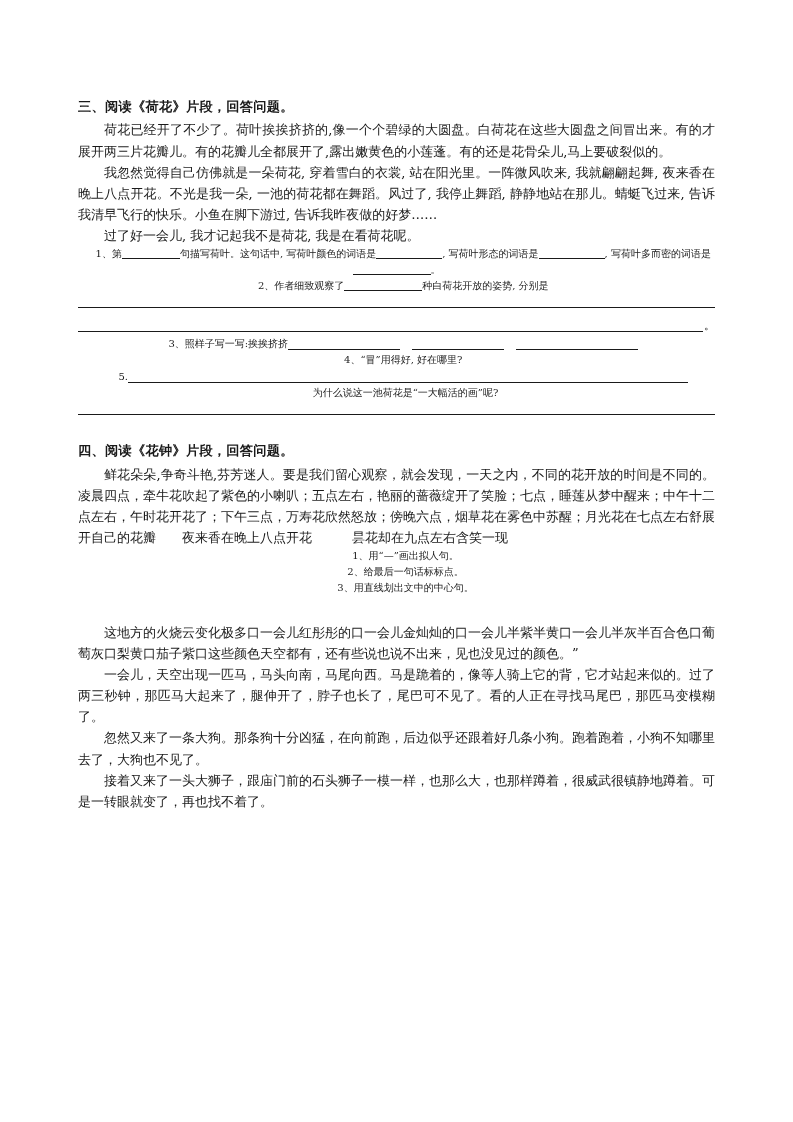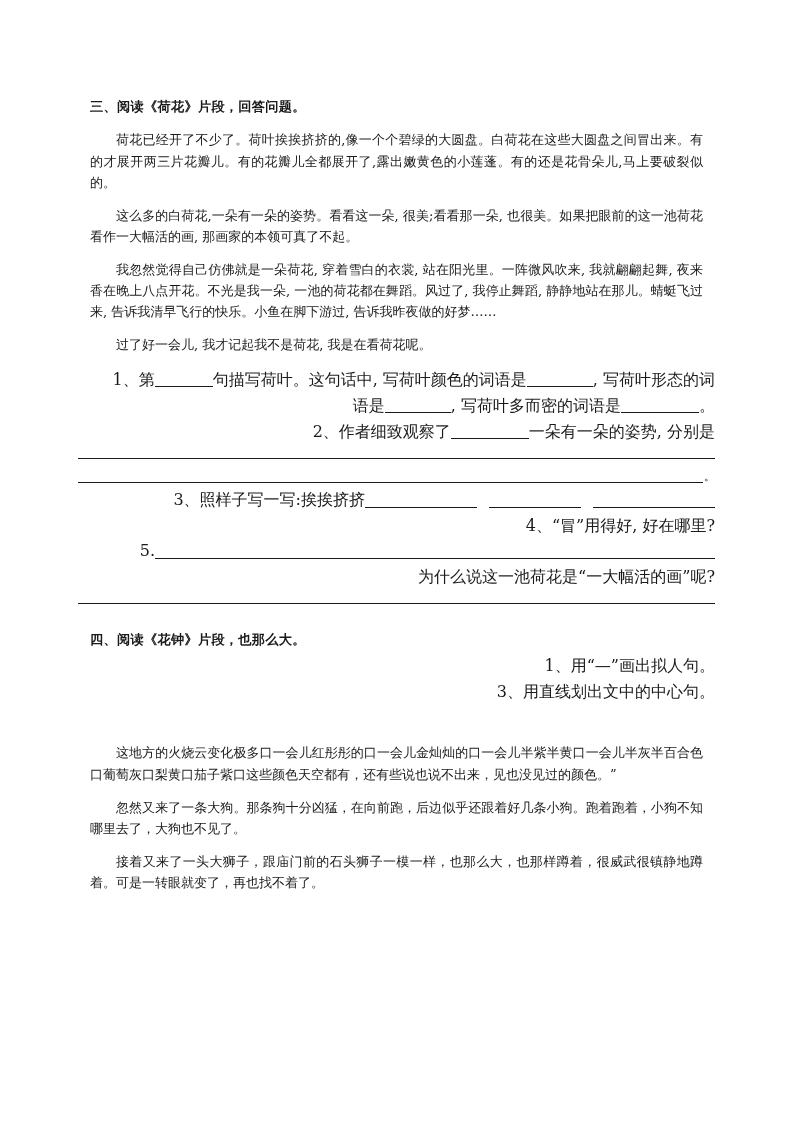--- a/index.html
+++ b/index.html
@@ -21,36 +21,36 @@
     top: 97px;
     width: 637px;
   }
   .section { margin-bottom: 2px; }
 
   .sec-title {
     font-weight: bold;
     font-size: 13.2px;
     letter-spacing: 0.3px;
     line-height: 1.55;
-    margin: 0 0 2px 12px;
+    margin: 0 0 2px 0;
     text-align: left;
   }
   .para {
     font-size: 13.0px;
     line-height: 1.62;
-    margin: 12px;
+    margin: 0;
     text-align: justify;
     text-justify: inter-character;
     text-indent: 2em;
   }
   .qline {
-    font-size: 16px;
+    font-size: 10px;
     line-height: 1.62;
     margin: 0;
-    text-align: right;
+    text-align: center;
   }
   .qline.indent1 { text-indent: 1.35em; }
   .qline.indent0 { text-indent: 0; margin-left: 18px; }
 
   
   .blank {
     display: inline-block;
     border-bottom: 1.3px solid #1a1a1a;
     vertical-align: -2px;
     height: 0.95em;
@@ -93,27 +93,26 @@
 </style>
 </head>
 <body>
 
 <div class="page">
 
   <div class="section">
     <p class="sec-title">三、阅读《荷花》片段，回答问题。</p>
 
     <p class="para">荷花已经开了不少了。荷叶挨挨挤挤的,像一个个碧绿的大圆盘。白荷花在这些大圆盘之间冒出来。有的才展开两三片花瓣儿。有的花瓣儿全都展开了,露出嫩黄色的小莲蓬。有的还是花骨朵儿,马上要破裂似的。</p>
-    <p class="para">这么多的白荷花,一朵有一朵的姿势。看看这一朵, 很美;看看那一朵, 也很美。如果把眼前的这一池荷花看作一大幅活的画, 那画家的本领可真了不起。</p>
     <p class="para">我忽然觉得自己仿佛就是一朵荷花, 穿着雪白的衣裳, 站在阳光里。一阵微风吹来, 我就翩翩起舞, 夜来香在晚上八点开花。不光是我一朵, 一池的荷花都在舞蹈。风过了, 我停止舞蹈, 静静地站在那儿。蜻蜓飞过来, 告诉我清早飞行的快乐。小鱼在脚下游过, 告诉我昨夜做的好梦……</p>
     <p class="para">过了好一会儿, 我才记起我不是荷花, 我是在看荷花呢。</p>
 
     <p class="qline indent1"><span>1、</span><span>第</span><span class="blank b-s"></span><span>句描写荷叶。这句话中, 写荷叶颜色的词语是</span><span class="blank b-m"></span><span>, 写荷叶形态的词语是</span><span class="blank b-m"></span><span>, 写荷叶多而密的词语是</span><span class="blank b-l"></span><span>。</span></p>
 
-    <p class="qline indent1"><span>2、</span><span>作者细致观察了</span><span class="blank b-l"></span><span>一朵有一朵的姿势, 分别是</span></p>
+    <p class="qline indent1"><span>2、</span><span>作者细致观察了</span><span class="blank b-l"></span><span>种白荷花开放的姿势, 分别是</span></p>
 
     <div class="rule"></div>
     <div class="rule-row">
       <div class="rule"></div>
       <span class="tail">。</span>
     </div>
 
     <p class="qline indent1" style="margin-top:4px"><span>3、</span><span>照样子写一写:挨挨挤挤</span><span class="rule-inline" style="width:112px"></span><span class="gap-s"></span><span class="rule-inline" style="width:92px"></span><span class="gap-s"></span><span class="rule-inline" style="width:122px"></span></p>
 
     <p class="qline indent1"><span>4、</span><span>“冒”用得好, 好在哪里?</span></p>
@@ -121,31 +120,34 @@
     <p class="qline indent1"><span>5.</span><span class="rule-inline" style="width:560px"></span></p>
 
     <p class="qline indent0">为什么说这一池荷花是“一大幅活的画”呢?</p>
 
     <div class="rule"></div>
   </div>
 
   <div class="spacer-lg"></div>
 
   <div class="section">
-    <p class="sec-title">四、阅读《花钟》片段，也那么大。</p>
+    <p class="sec-title">四、阅读《花钟》片段，回答问题。</p>
 
+    <p class="para"><span>鲜花朵朵,争奇斗艳,芬芳迷人。要是我们留心观察，就会发现，一天之内，不同的花开放的时间是不同的。凌晨四点，牵牛花吹起了紫色的小喇叭；五点左右，艳丽的蔷薇绽开了笑脸；七点，睡莲从梦中醒来；中午十二点左右，午时花开花了；下午三点，万寿花欣然怒放；傍晚六点，烟草花在雾色中苏醒；月光花在七点左右舒展开自己的花瓣</span><span class="gap-m"></span><span>夜来香在晚上八点开花</span><span class="gap-l"></span><span>昙花却在九点左右含笑一现</span></p>
 
     <p class="qline indent0"><span>1、</span><span>用“—”画出拟人句。</span></p>
+    <p class="qline indent0"><span>2、</span><span>给最后一句话标标点。</span></p>
     <p class="qline indent0"><span>3、</span><span>用直线划出文中的中心句。</span></p>
 
   </div>
 
   <div class="spacer-lg"></div>
 
   <div class="section">
 
     <p class="para">这地方的火烧云变化极多口一会儿红彤彤的口一会儿金灿灿的口一会儿半紫半黄口一会儿半灰半百合色口葡萄灰口梨黄口茄子紫口这些颜色天空都有，还有些说也说不出来，见也没见过的颜色。”</p>
+    <p class="para">一会儿，天空出现一匹马，马头向南，马尾向西。马是跪着的，像等人骑上它的背，它才站起来似的。过了两三秒钟，那匹马大起来了，腿伸开了，脖子也长了，尾巴可不见了。看的人正在寻找马尾巴，那匹马变模糊了。</p>
     <p class="para">忽然又来了一条大狗。那条狗十分凶猛，在向前跑，后边似乎还跟着好几条小狗。跑着跑着，小狗不知哪里去了，大狗也不见了。</p>
     <p class="para">接着又来了一头大狮子，跟庙门前的石头狮子一模一样，也那么大，也那样蹲着，很威武很镇静地蹲着。可是一转眼就变了，再也找不着了。</p>
 
   </div>
 
 </div>
 
 </body></html>

